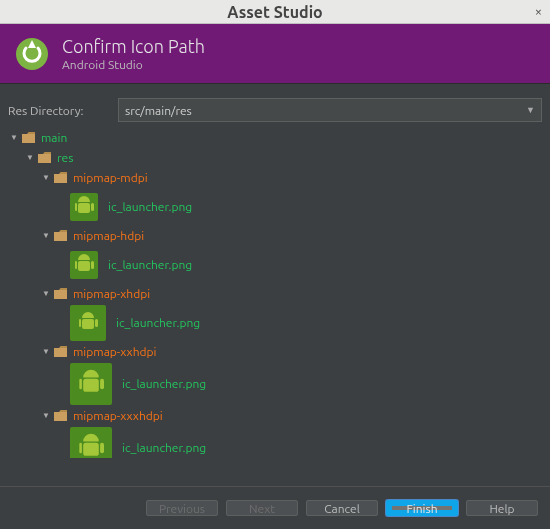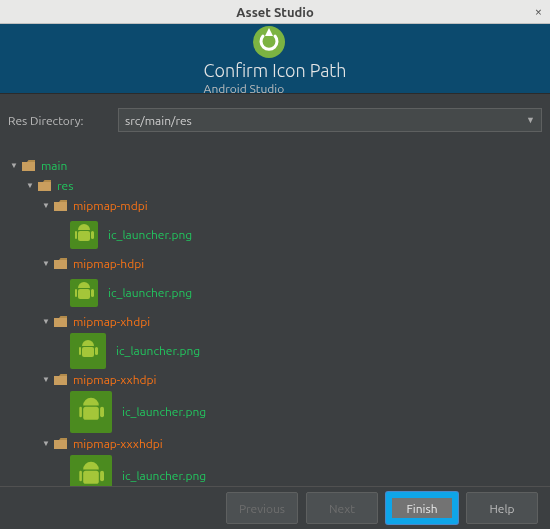--- a/index.html
+++ b/index.html
@@ -1,25 +1,25 @@
 <!DOCTYPE html>
 <html><head>
 <meta charset="utf-8">
 <style>
   * { box-sizing: border-box; margin: 0; padding: 0; font-family: "Segoe UI", "Ubuntu", Arial, sans-serif; }
   body { width: 550px; height: 529px; background: #3c3f41; color: #bbbbbb; font-size: 12px; overflow: hidden; }
   .titlebar { height: 24px; background: #e8e8e7; color: #333; display: flex; align-items: center; justify-content: center; position: relative; border-bottom: 1px solid #c0c0c0; }
-  .titlebar .title { font-size: 13px; font-weight: bold; color: #444; }
+  .titlebar .title { font-size: 16px; font-weight: bold; color: #444; }
   .titlebar .close { position: absolute; right: 8px; top: 4px; font-size: 13px; color: #555; cursor: pointer; }
-  .header { height: 70px; background: #0c4a6e; display: flex; align-items: center; padding: 0 14px; border-bottom: 1px solid #2b2b2b; flex-direction: column; }
+  .header { height: 60px; background: #701a75; display: flex; align-items: center; padding: 0 14px; border-bottom: 1px solid #2b2b2b; }
   .header .asicon { width: 36px; height: 36px; margin-right: 12px; }
   .header .h-text .h-title { color: #e6e6e6; font-size: 18px; font-weight: 300; }
   .header .h-text .h-sub { color: #bdbdbd; font-size: 12px; margin-top: 2px; }
   .content { padding: 14px 8px 0 8px; height: 392px; overflow: hidden; }
-  .row { display: flex; align-items: center; margin-bottom: 24px; justify-content: center; }
+  .row { display: flex; align-items: center; margin-bottom: 6px; justify-content: center; }
   .row .label { width: 110px; color: #bbbbbb; font-size: 12px; }
   .res-select { flex: 1; height: 24px; background: #45494a; border: 1px solid #5e6060; color: #cfcfcf; display: flex; align-items: center; justify-content: space-between; padding: 0 6px; font-size: 12px; }
   .res-select .chev { font-size: 9px; color: #aaa; }
   .tree-wrap { display: flex; align-items: flex-start; }
   .tree-wrap .label { margin-top: 2px; }
   .tree { flex: 1; height: 330px; overflow: hidden; color: #bbbbbb; font-size: 12px; line-height: 1.3; }
   .node { display: flex; align-items: center; height: 20px; }
   .node.tall { height: 38px; }
   .node.tall2 { height: 44px; }
   .disc { width: 12px; text-align: center; color: #aaa; font-size: 8px; margin-right: 2px; }
@@ -30,21 +30,21 @@
   .thumb { width: 28px; height: 28px; background: #4b8b1f; border-radius: 2px; margin-right: 10px; display: flex; align-items: center; justify-content: center; position: relative; overflow: hidden; }
   .thumb.lg { width: 36px; height: 36px; }
   .thumb.xl { width: 42px; height: 42px; }
   .android { position: relative; width: 18px; height: 22px; }
   .android .head { position: absolute; top: 0; left: 3px; width: 12px; height: 6px; background: #a4c639; border-radius: 6px 6px 0 0; }
   .android .body { position: absolute; top: 7px; left: 3px; width: 12px; height: 10px; background: #a4c639; border-radius: 2px; }
   .android .arm { position: absolute; top: 7px; width: 2.5px; height: 8px; background: #a4c639; border-radius: 2px; }
   .android .arm.l { left: -0.5px; } .android .arm.r { right: -0.5px; }
   .thumb.xl .android { transform: scale(1.3); }
   .footer { position: absolute; left:0; right:0; bottom: 0; height: 43px; background: #3c3f41; border-top: 1px solid #515151; display: flex; align-items: center; justify-content: flex-end; padding: 0 12px; gap: 8px; }
-  .btn { min-width: 72px; height: 32px; background: #4c5052; border: 1px solid #5e6060; color: #bbbbbb; font-size: 12px; display: flex; align-items: center; justify-content: center; border-radius: 2px; cursor: pointer; }
+  .btn { min-width: 72px; height: 16px; background: #4c5052; border: 1px solid #5e6060; color: #bbbbbb; font-size: 12px; display: flex; align-items: center; justify-content: center; border-radius: 2px; cursor: pointer; }
   .btn.disabled { color: #6e6e6e; cursor: default; }
   .btn.primary { background: #737373; border: 6px solid #0ea5e9; color: #e8e8e8; box-shadow: 0 0 0 1px #4a87c9; }
   .ind { display:inline-block; }
 </style>
 </head>
 <body>
 
 <div class="titlebar">
   <span class="title">Asset Studio</span>
   <span class="close">×</span>
@@ -219,15 +219,16 @@
           <span class="nodelabel">ic_launcher.png</span>
         </div>
       </div>
   </div>
 
 </div>
 
 <div class="footer">
   <div class="btn disabled">Previous</div>
   <div class="btn disabled">Next</div>
+  <div class="btn">Cancel</div>
   <div class="btn primary">Finish</div>
   <div class="btn">Help</div>
 </div>
 
 </body></html>

